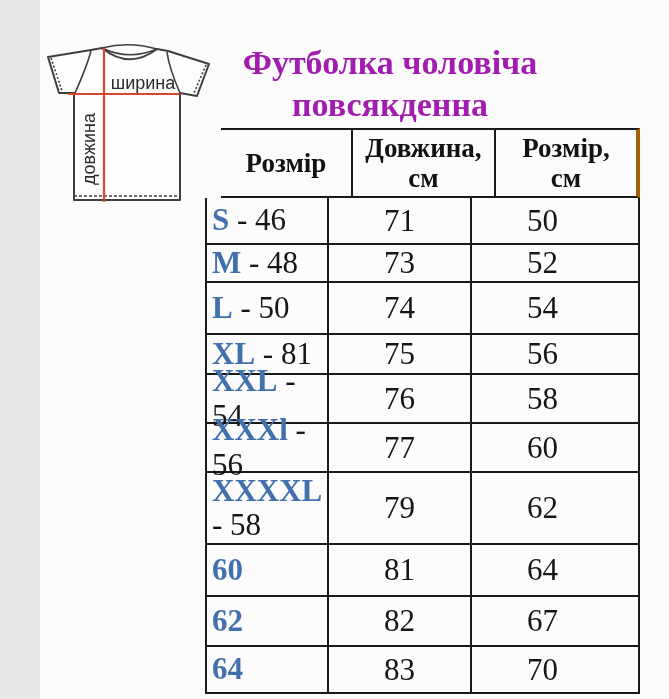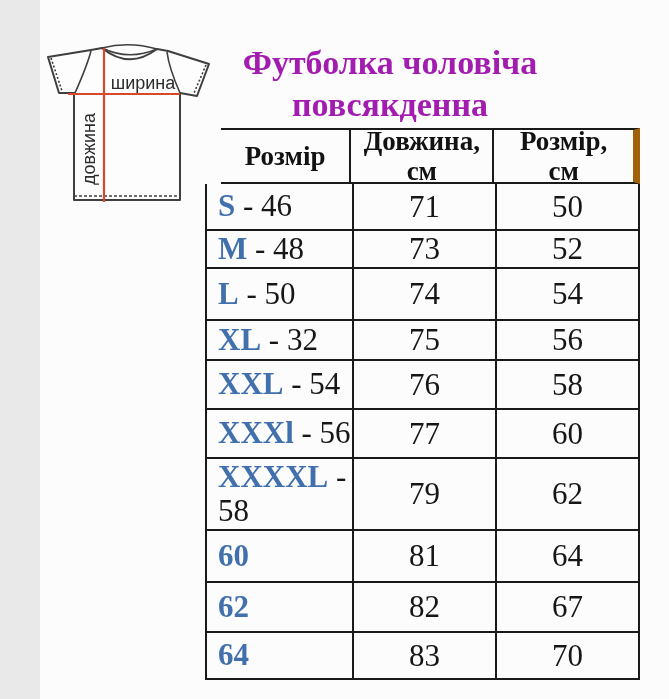--- a/index.html
+++ b/index.html
@@ -11,23 +11,23 @@
   .tshirt{position:absolute;left:0px;top:36px;width:180px;height:172px;}
   .tshirt text{font-family:"Liberation Sans",sans-serif;font-size:18px;fill:#2c2c2c;}
   
   .title{
     position:absolute;left:178px;top:42px;width:344px;text-align:center;
     font-weight:bold;font-size:34px;line-height:1.24;color:#a21caf;
   }
   
   .tbl{position:absolute;left:165px;top:128px;width:435px;}
   .thead{
-    margin-left:16px;width:419px;height:56px;box-sizing:border-box;
+    margin-left:16px;width:419px;height:70px;box-sizing:border-box;
     display:flex;
-    border-top:2px solid #1a1a1a;border-bottom:2px solid #1a1a1a;border-right:7px solid #a16207;
+    border-top:2px solid #1a1a1a;border-bottom:2px solid #1a1a1a;border-right:4px solid #a16207;
   }
   .hcell{
     box-sizing:border-box;display:flex;align-items:center;justify-content:center;
     text-align:center;font-weight:bold;font-size:27px;line-height:1.12;color:#121212;
   }
   .hcell.c1{width:131px;}
   .hcell.c2,.hcell.c3{width:143px;border-left:2px solid #1a1a1a;padding:4px 14px;}
   .tbody{
     width:435px;box-sizing:border-box;
     border-left:2px solid #1a1a1a;border-right:2px solid #1a1a1a;
@@ -40,21 +40,21 @@
   .trow:nth-child(5){height:49px}
   .trow:nth-child(6){height:49px}
   .trow:nth-child(7){height:72px}
   .trow:nth-child(8){height:52px}
   .trow:nth-child(9){height:50px}
   .trow:nth-child(10){height:47px}
   .cell{
     box-sizing:border-box;display:flex;align-items:center;
     font-size:31px;color:#161616;
   }
-  .size-cell{width:145px;padding-left:11px;}
+  .size-cell{width:120px;padding-left:5px;}
   .size-text{display:inline;line-height:1.1;}
   .code{font-weight:bold;color:var(--accent,#4170ad);}
   .suffix{white-space:pre-wrap;color:#161616;}
   .num{width:143px;border-left:2px solid #1a1a1a;justify-content:center;}
 </style>
 </head>
 <body>
 
 <div class="page">
 
@@ -111,21 +111,21 @@
       <div class="trow">
         <div class="cell size-cell">
             <div class="size-text"><span class="code">L</span><span class="suffix"> - 50</span></div>
           </div>
         <div class="cell num">74</div>
         <div class="cell num">54</div>
       </div>
 
       <div class="trow">
         <div class="cell size-cell">
-            <div class="size-text"><span class="code">XL</span><span class="suffix"> - 32</span></div>
+            <div class="size-text"><span class="code">XL</span><span class="suffix"> - 81</span></div>
           </div>
         <div class="cell num">75</div>
         <div class="cell num">56</div>
       </div>
 
       <div class="trow">
         <div class="cell size-cell">
             <div class="size-text"><span class="code">XXL</span><span class="suffix"> - 54</span></div>
           </div>
         <div class="cell num">76</div>

